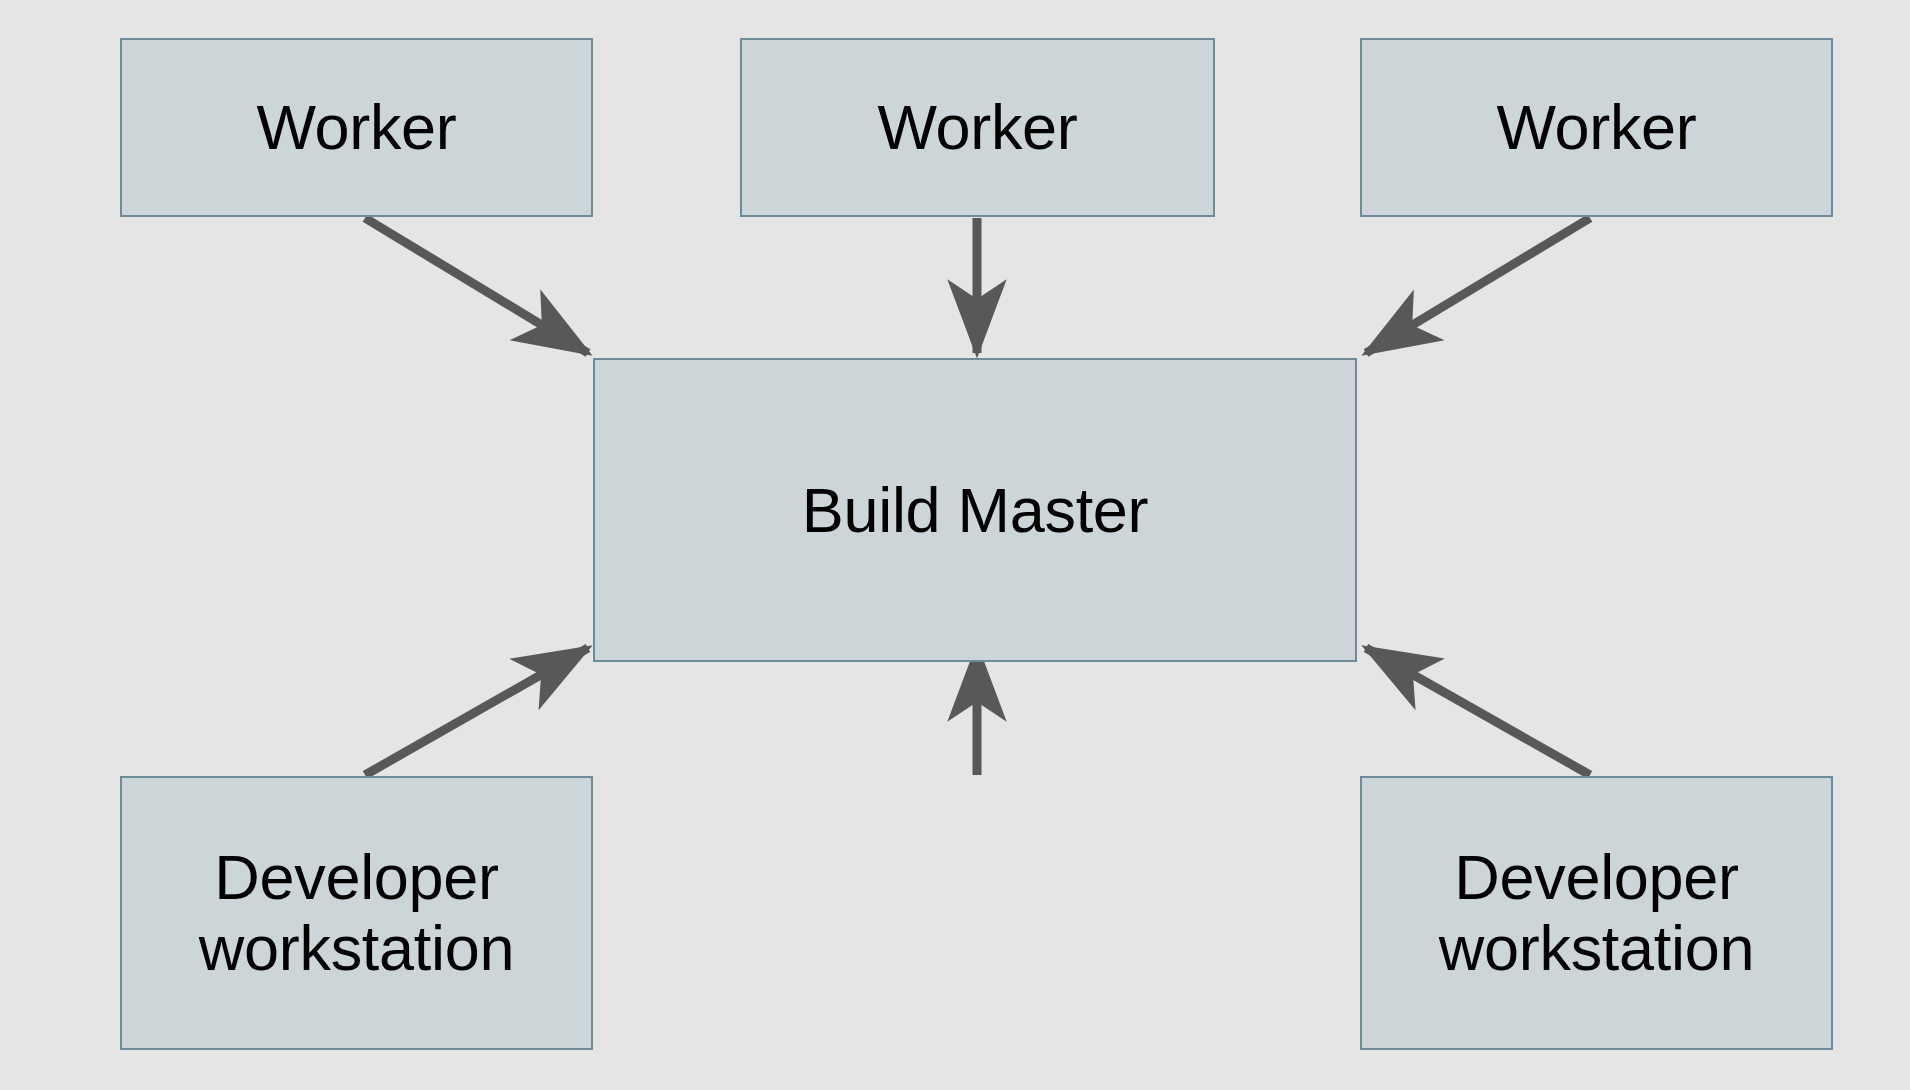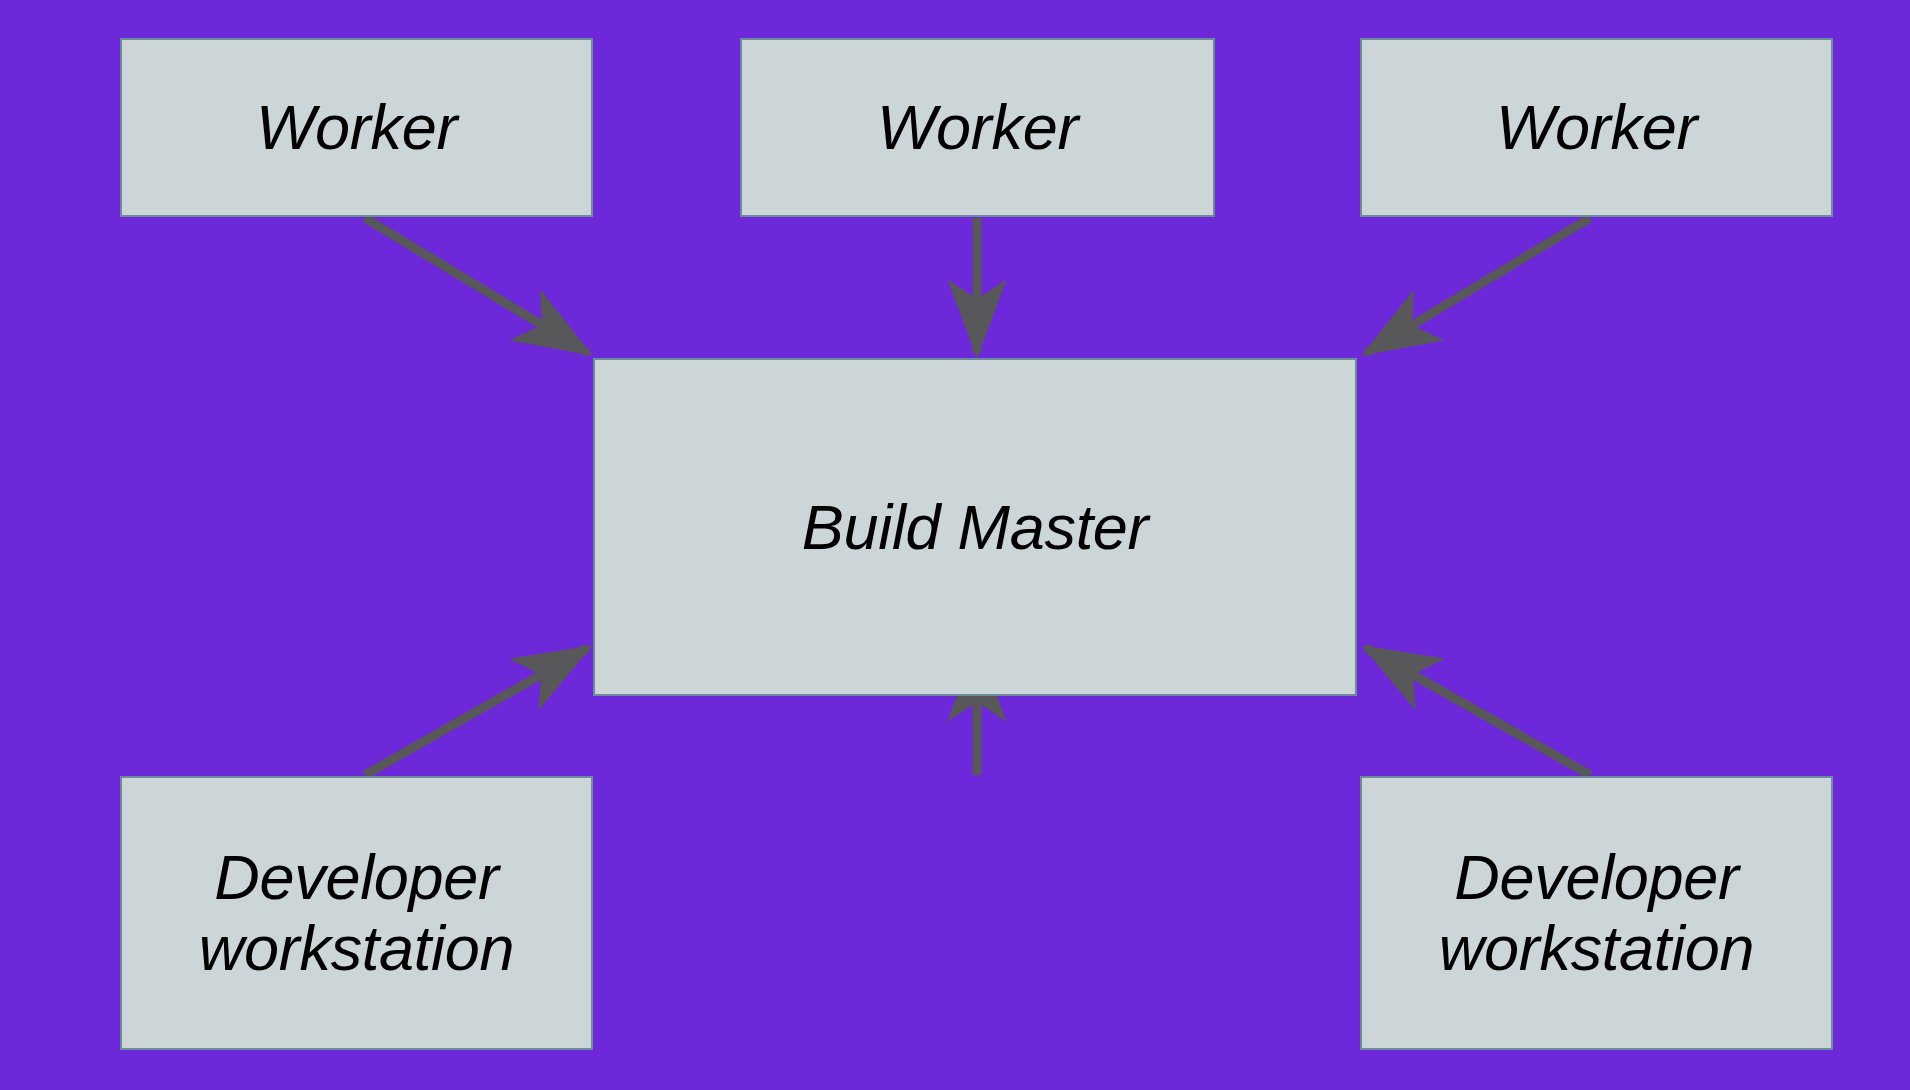--- a/index.html
+++ b/index.html
@@ -8,23 +8,22 @@
     padding: 0;
     background: #ffffff;
   }
   body {
     font-family: "Liberation Sans", sans-serif;
   }
   #diagram-root {
     position: relative;
     width: 1910px;
     height: 1090px;
-    background: #6d28d9;
+    background: #e5e5e5;
     overflow: hidden;
-    font-style: italic;
   }
   #edge-layer {
     position: absolute;
     left: 0;
     top: 0;
     width: 1910px;
     height: 1090px;
     pointer-events: none;
   }
   .node {
@@ -47,21 +46,21 @@
   }
   
   #node-worker-1 { left: 120px;  top: 38px;  width: 473px; height: 179px; }
   #node-worker-2 { left: 740px;  top: 38px;  width: 475px; height: 179px; }
   #node-worker-3 { left: 1360px; top: 38px;  width: 473px; height: 179px; }
   #node-worker-1 .node-label,
   #node-worker-2 .node-label,
   #node-worker-3 .node-label { font-size: 63px; }
 
   
-  #node-build-master { left: 593px; top: 358px; width: 764px; height: 338px; }
+  #node-build-master { left: 593px; top: 358px; width: 764px; height: 304px; }
   #node-build-master .node-label { font-size: 63px; }
 
   
   #node-dev-workstation-1 { left: 120px;  top: 776px; width: 473px; height: 274px; }
   #node-ci-server        { left: 740px;  top: 776px; width: 475px; height: 274px; }
   #node-dev-workstation-2 { left: 1360px; top: 776px; width: 473px; height: 274px; }
   #node-dev-workstation-1 .node-label,
   #node-dev-workstation-2 .node-label { font-size: 63px; }
   #node-ci-server .node-label { font-size: 63px; }
 </style>

